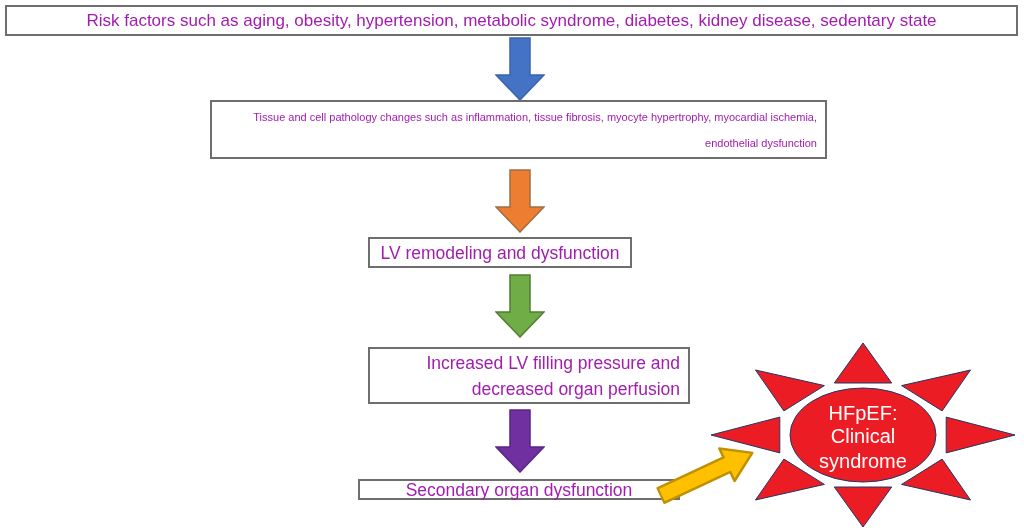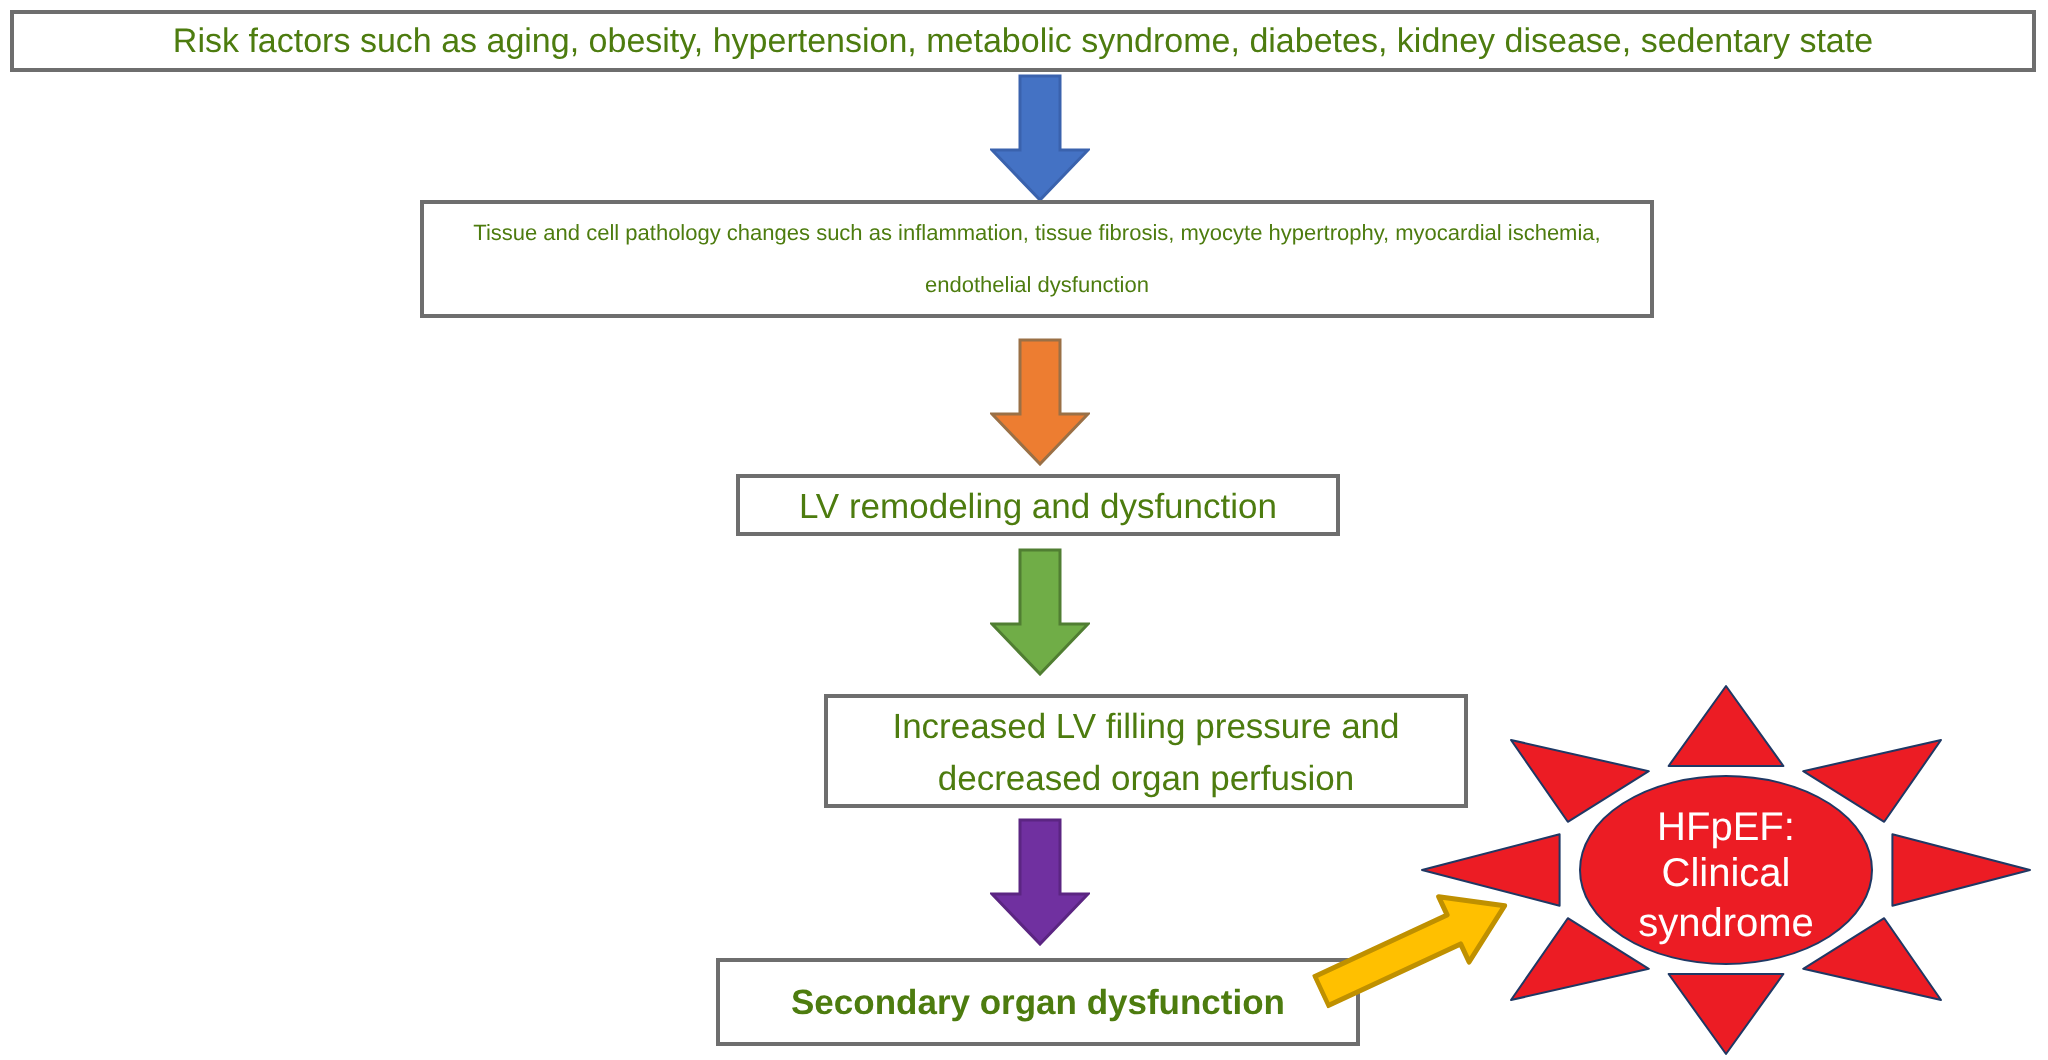--- a/index.html
+++ b/index.html
@@ -8,34 +8,34 @@
     width:1024px;height:530px;
     background:#ffffff;
     font-family:"Liberation Sans", sans-serif;
     overflow:hidden;
   }
   .flow-box{
     position:absolute;
     box-sizing:border-box;
     background:#ffffff;
     border:2px solid #6e6e6e;
-    color:#4d7c0f;
+    color:#a21caf;
     display:flex;
     align-items:center;
     justify-content:center;
-    text-align:center;
+    text-align:right;
     font-size:17px;
     line-height:26px;
     padding:0 8px;
   }
   #box-risk        {left:5px;   top:5px;   width:1013px; height:31px; font-size:17px;}
   #box-tissue      {left:210px; top:100px; width:617px;  height:59px; font-size:11px;}
-  #box-remodeling  {left:368px; top:237px; width:302px;  height:31px; font-size:17.5px;}
-  #box-filling     {left:368px; top:347px; width:322px;  height:57px; font-size:17.5px;margin-left:44px;}
-  #box-secondary   {left:358px; top:479px; width:322px;  height:44px; font-size:17.5px;font-weight:bold;}
+  #box-remodeling  {left:368px; top:237px; width:264px;  height:31px; font-size:17.5px;}
+  #box-filling     {left:368px; top:347px; width:322px;  height:57px; font-size:17.5px;}
+  #box-secondary   {left:358px; top:479px; width:322px;  height:21px; font-size:17.5px;}
 
   .down-arrow{position:absolute; width:50px; height:64px;}
   #arrow-blue   {left:495px; top:37px;}
   #arrow-orange {left:495px; top:169px;}
   #arrow-green  {left:495px; top:274px;}
   #arrow-purple {left:495px; top:409px;}
   .down-arrow polygon{stroke-width:1.5;}
   #arrow-blue   polygon{stroke:#3a62ad;}
   #arrow-orange polygon{stroke:#9a7046;}
   #arrow-green  polygon{stroke:#507e32;}

